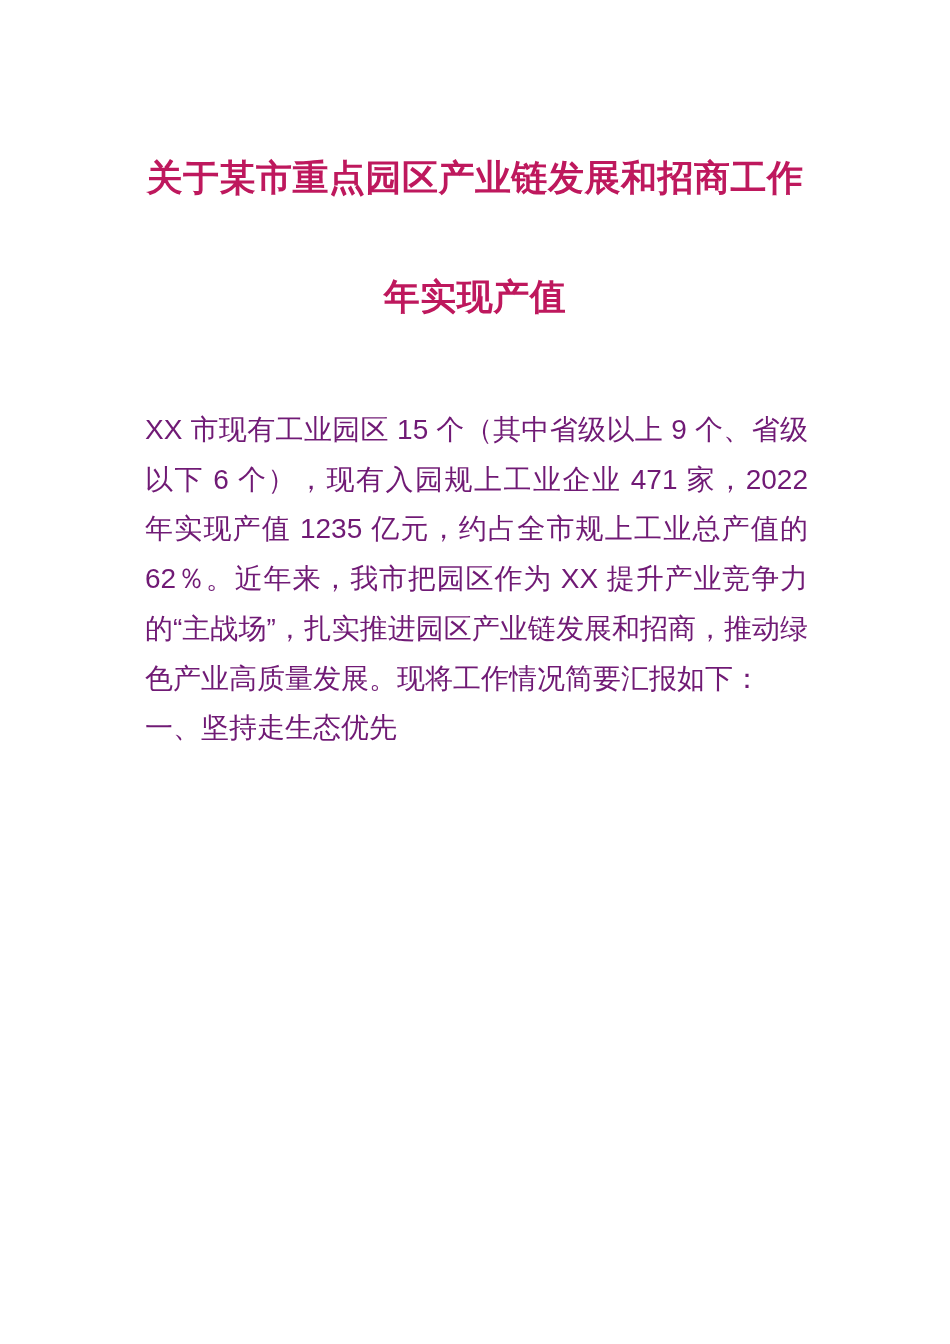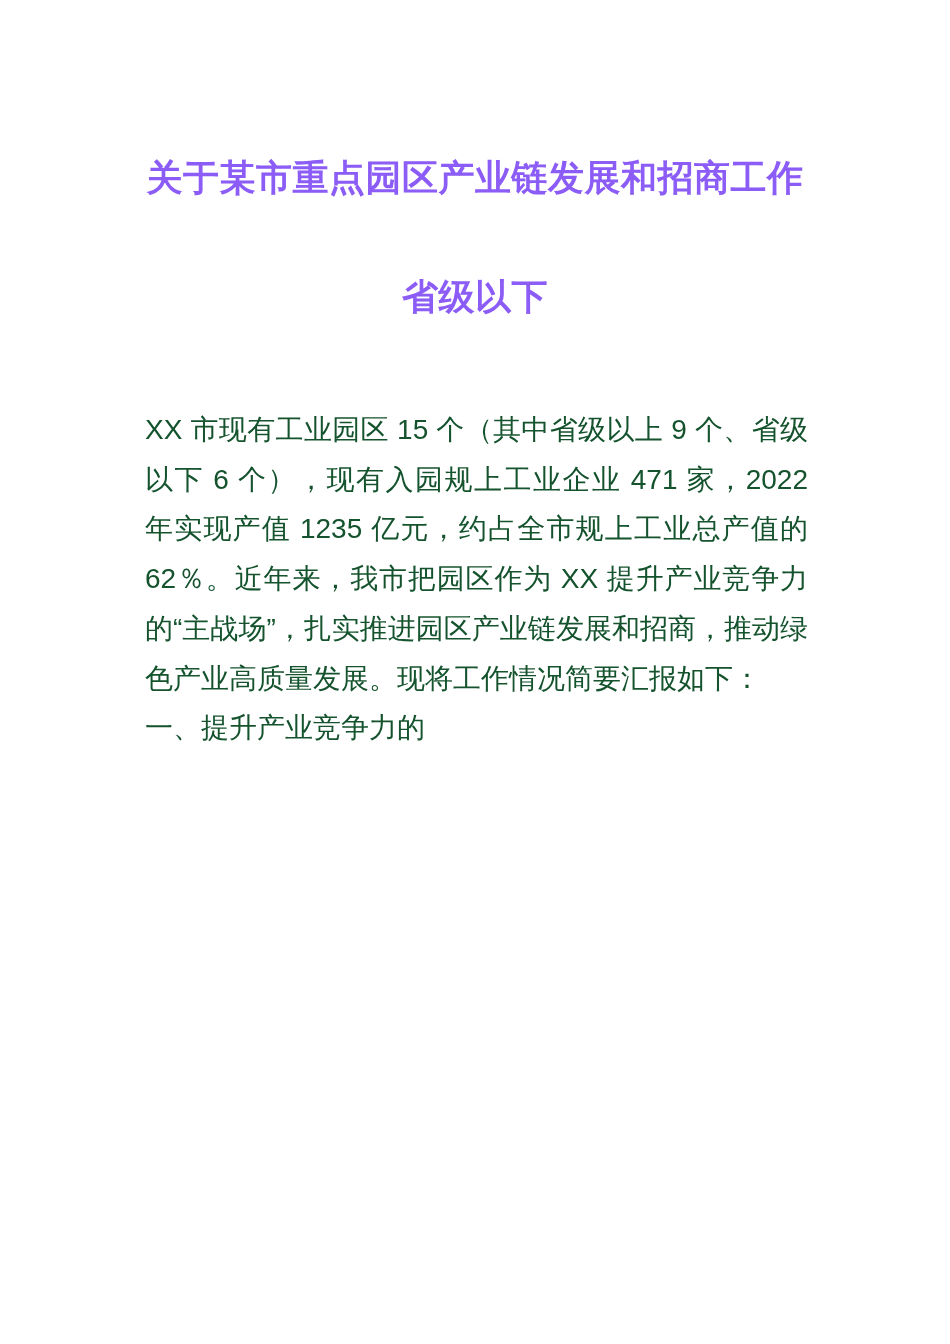--- a/index.html
+++ b/index.html
@@ -17,45 +17,45 @@
     font-family: "Liberation Sans", sans-serif;
   }
   .doc-title {
     margin: 0;
     padding-top: 118px;
     text-align: center;
     font-size: 36px;
     font-weight: bold;
     line-height: 119px;
     letter-spacing: 0.5px;
-    color: #8b5cf6;
+    color: #be185d;
   }
   .title-line {
     display: block;
   }
   .doc-body {
     margin: 49px 142px 0 145px;
     font-size: 28px;
     line-height: 49.7px;
     text-align: justify;
-    color: #14532d;
+    color: #701a75;
   }
   .doc-body p {
     margin: 0;
     padding: 0;
   }
 </style>
 </head>
 <body>
 
 <div class="page">
 
   <h1 class="doc-title">
     <span class="title-line">关于某市重点园区产业链发展和招商工作</span>
-    <span class="title-line">省级以下</span>
+    <span class="title-line">年实现产值</span>
   </h1>
 
   <div class="doc-body">
     <p>XX 市现有工业园区 15 个（其中省级以上 9 个、省级以下 6 个），现有入园规上工业企业 471 家，2022 年实现产值 1235 亿元，约占全市规上工业总产值的 62％。近年来，我市把园区作为 XX 提升产业竞争力的“主战场”，扎实推进园区产业链发展和招商，推动绿色产业高质量发展。现将工作情况简要汇报如下：</p>
-    <p>一、提升产业竞争力的</p>
+    <p>一、坚持走生态优先</p>
   </div>
 
 </div>
 
 </body></html>

